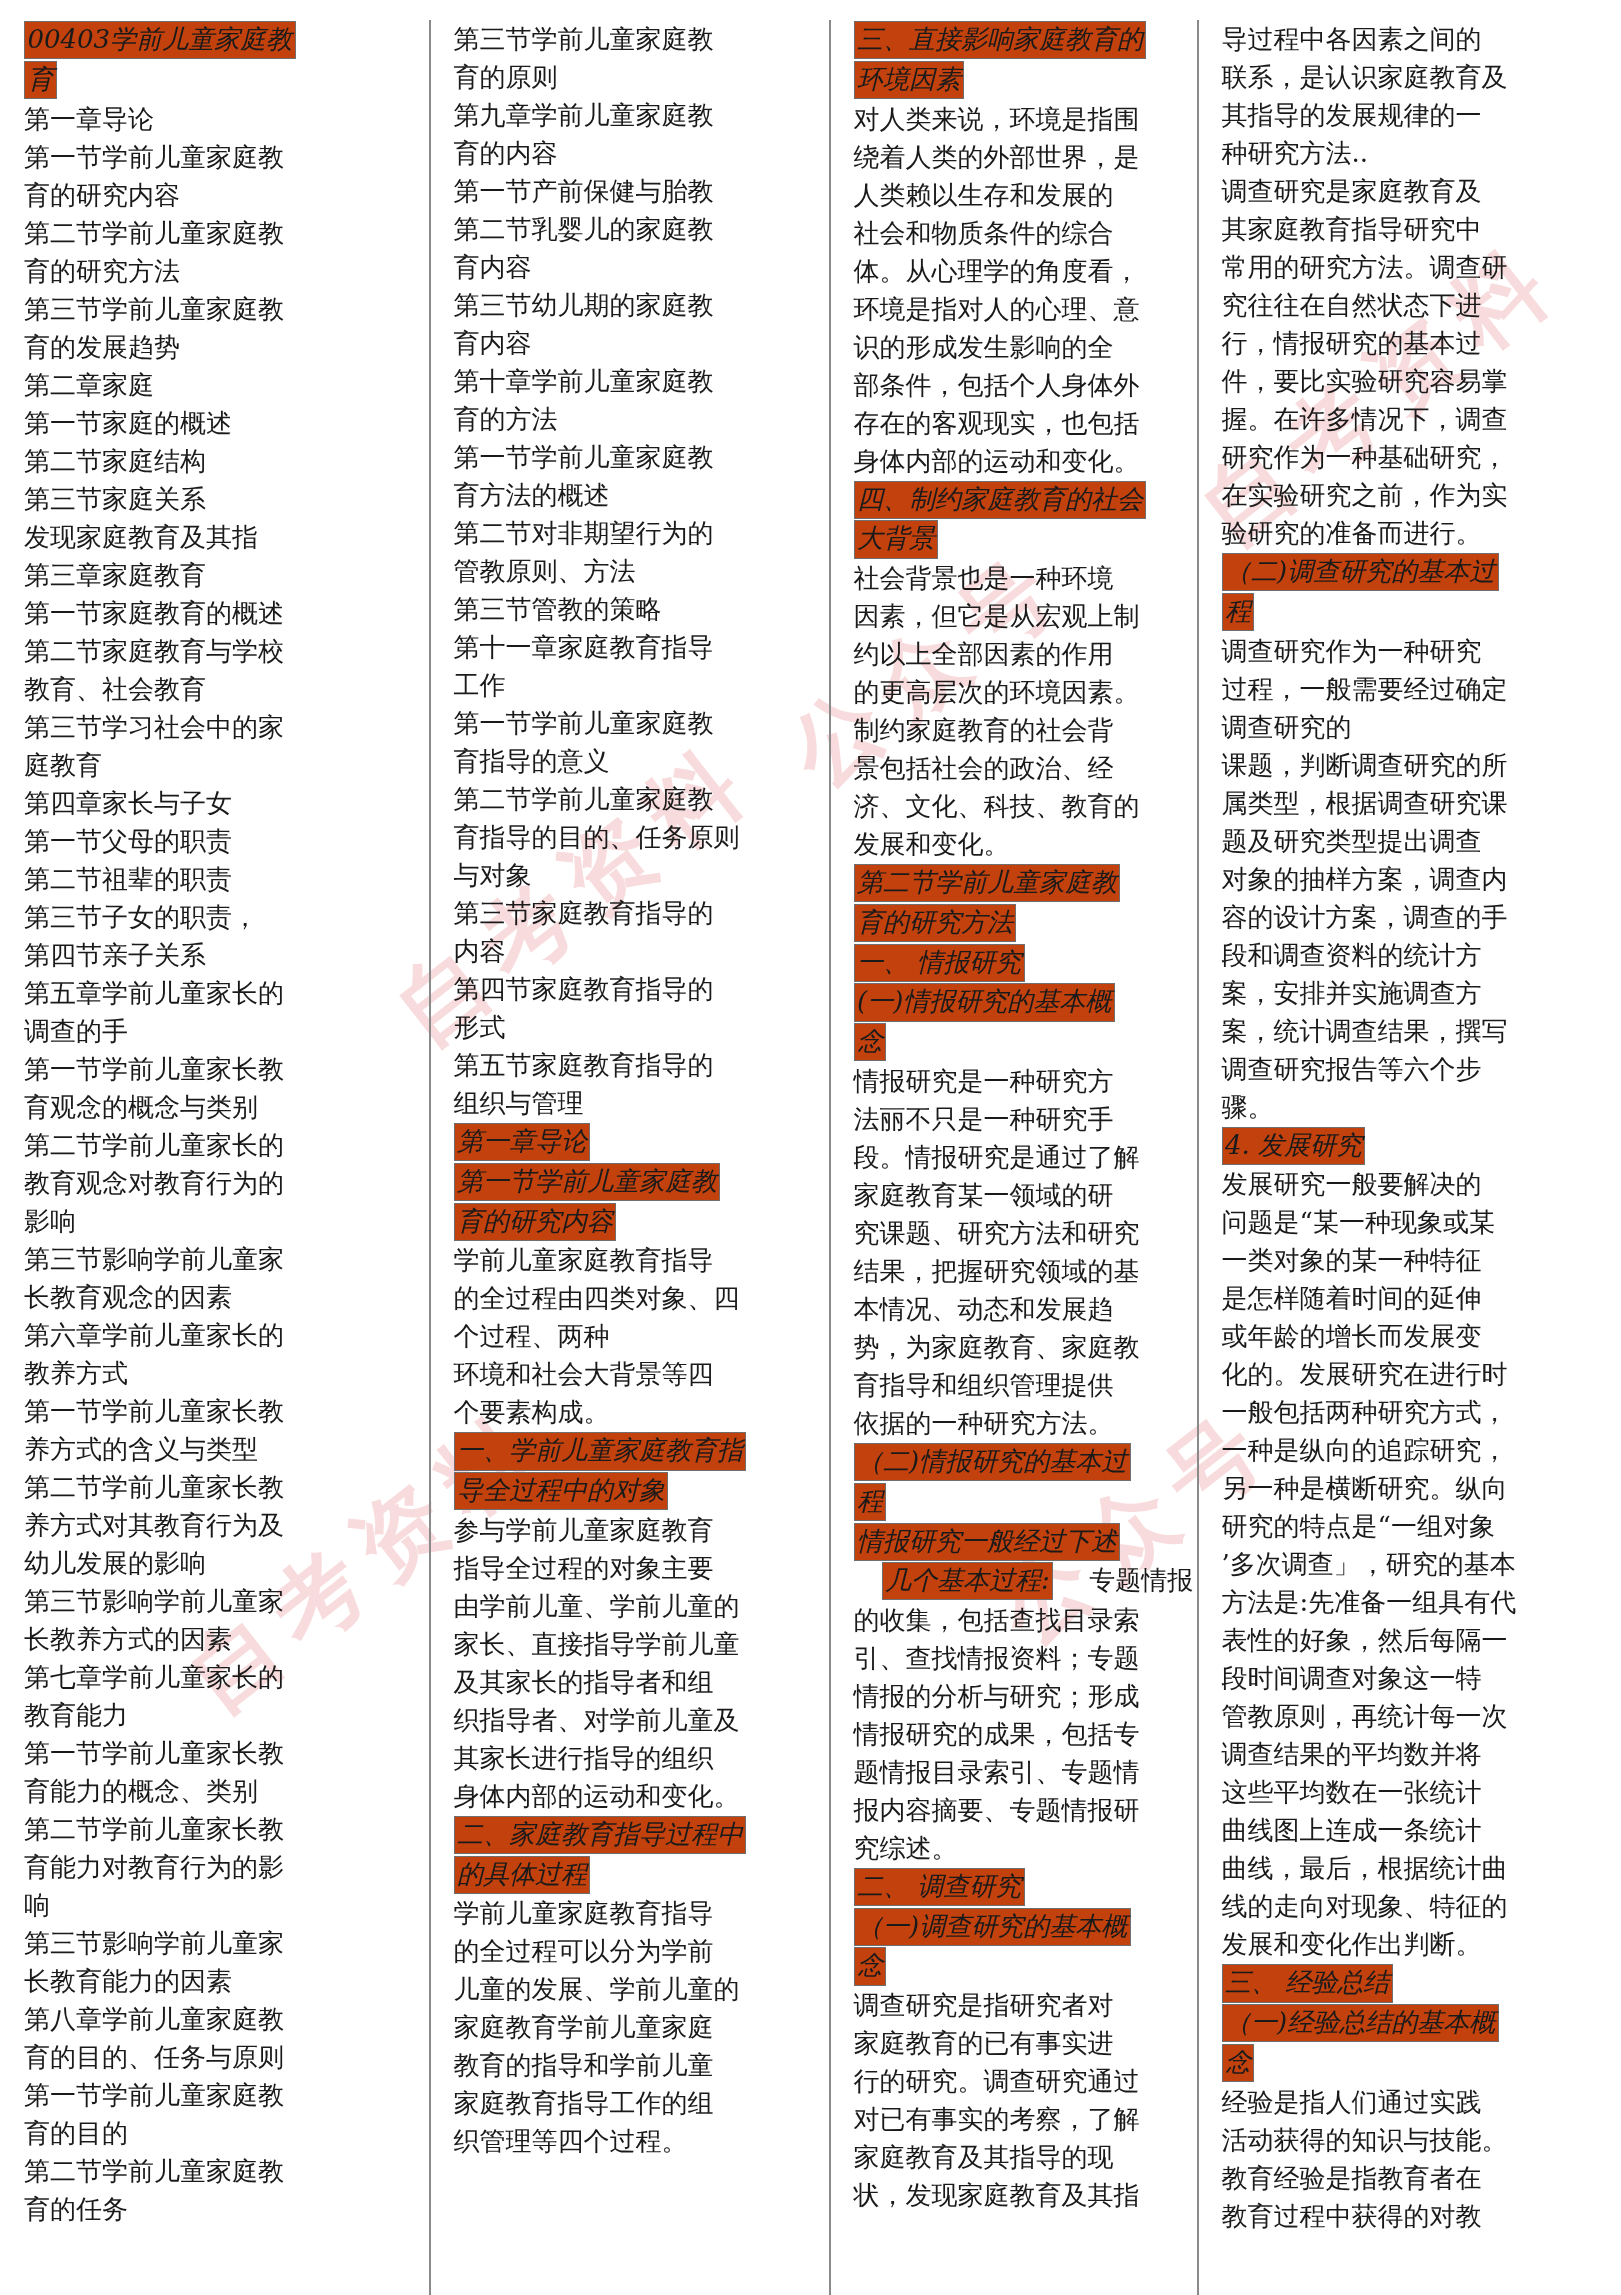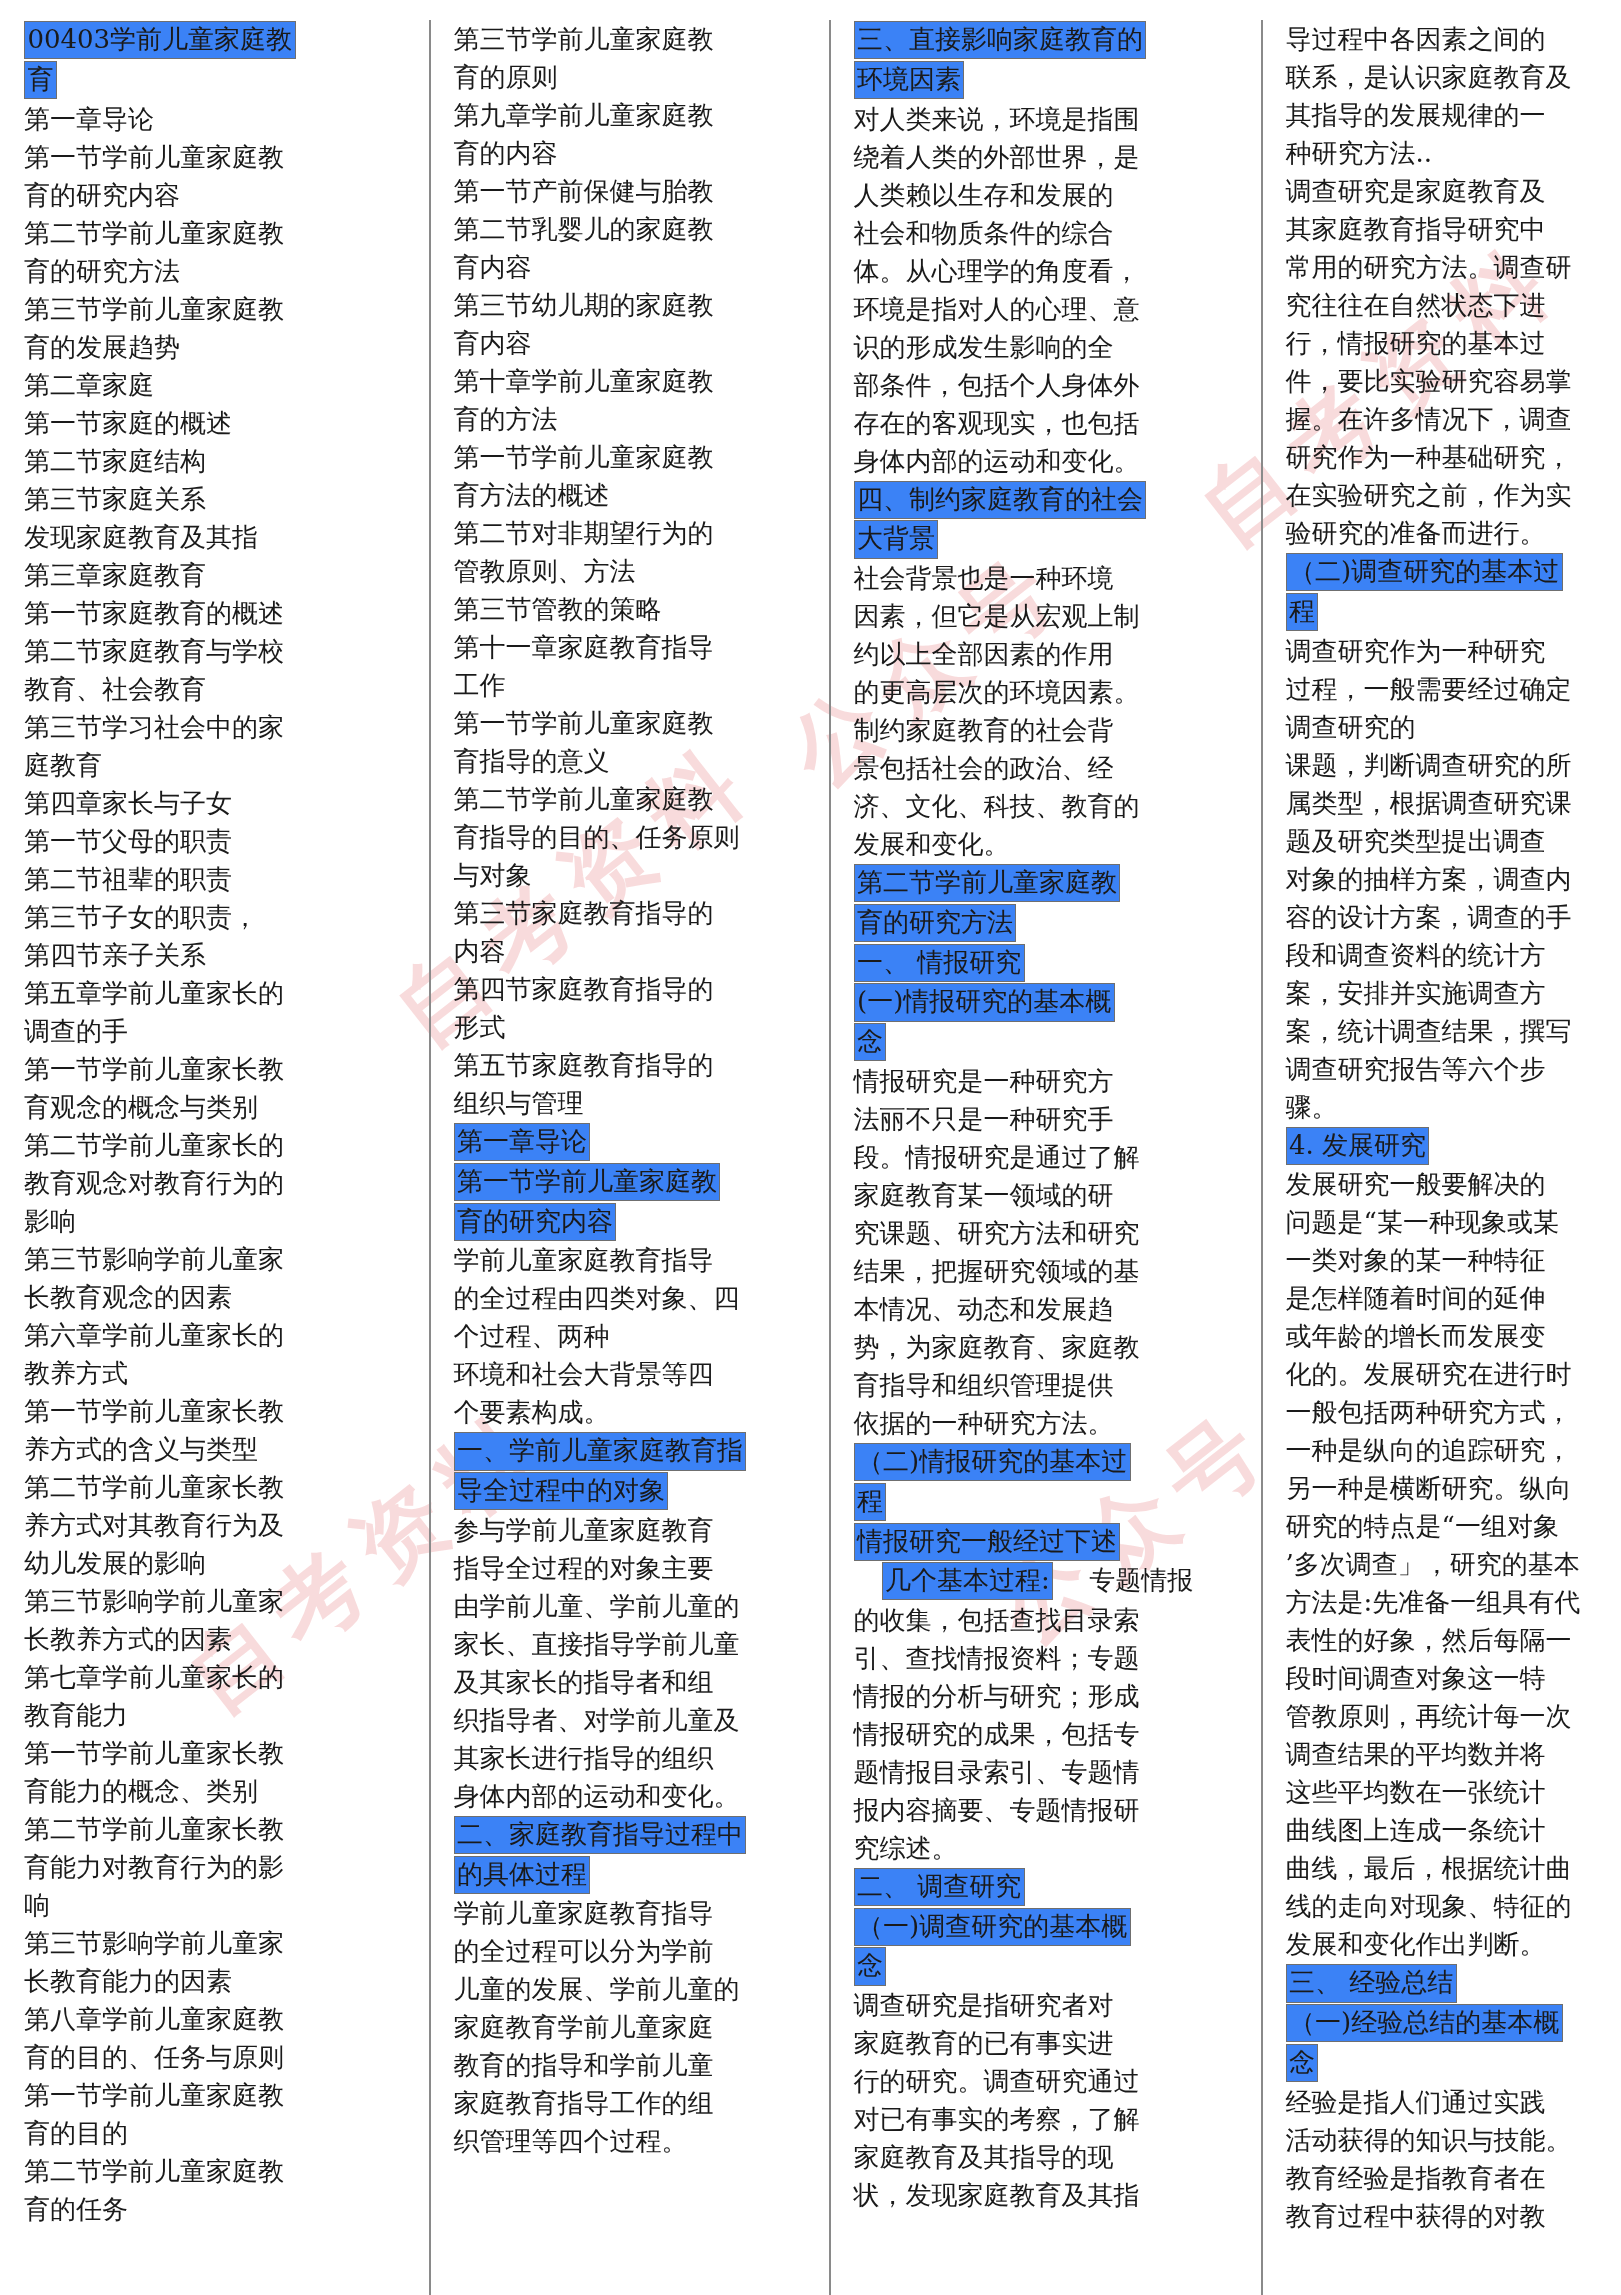--- a/index.html
+++ b/index.html
@@ -52,39 +52,40 @@
     position: relative;
     z-index: 10;
     box-sizing: border-box;
     flex: 0 0 auto;
     width: 379px;
     padding-right: 16.7px;
   }
   .col + .col { border-left: 2.4px solid #8a8a8a; padding-left: 22.6px; }
   .col-1 { width: 405px; }
   .col-2 { width: 400px; }
-  .col-3 { width: 432px; }
+  .col-3 { width: 368px; }
   .col-4 { width: 448px; padding-right: 0; }
 
   .line {
     font-size: 26px;
     line-height: 38px;
     white-space: nowrap;
     letter-spacing: 0px;
   }
 
   
   .hl {
     display: inline-block;
-    background: #3b82f6;
+    background: #c2410c;
     border: 1.8px solid #6f6f6f;
     padding: 0 2.4px 1.2px 2.4px;
     margin: 0.6px 0 0.6px 0;
     line-height: 35px;
     box-sizing: border-box;
+    font-style: italic;
   }
   .line.hl-line { line-height: 39px; }
 
   
   .mix .hl { vertical-align: top; margin-left: 28px; }
   .mix .plain { vertical-align: top; display: inline-block; line-height: 38px; padding-left: 36px; }
 </style>
 </head>
 <body>
 

